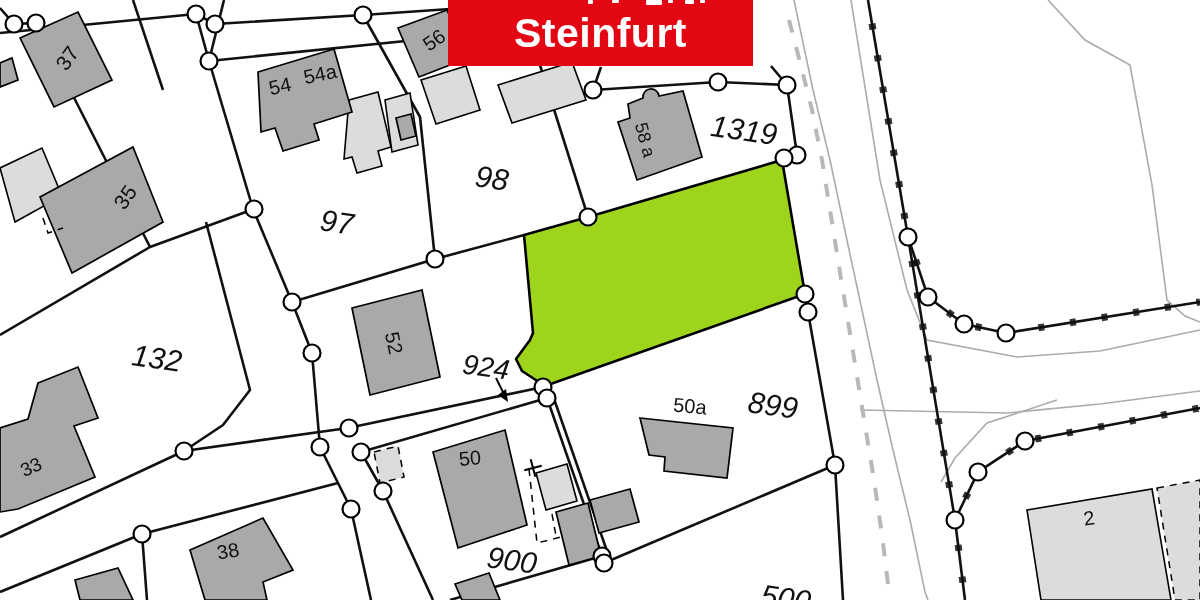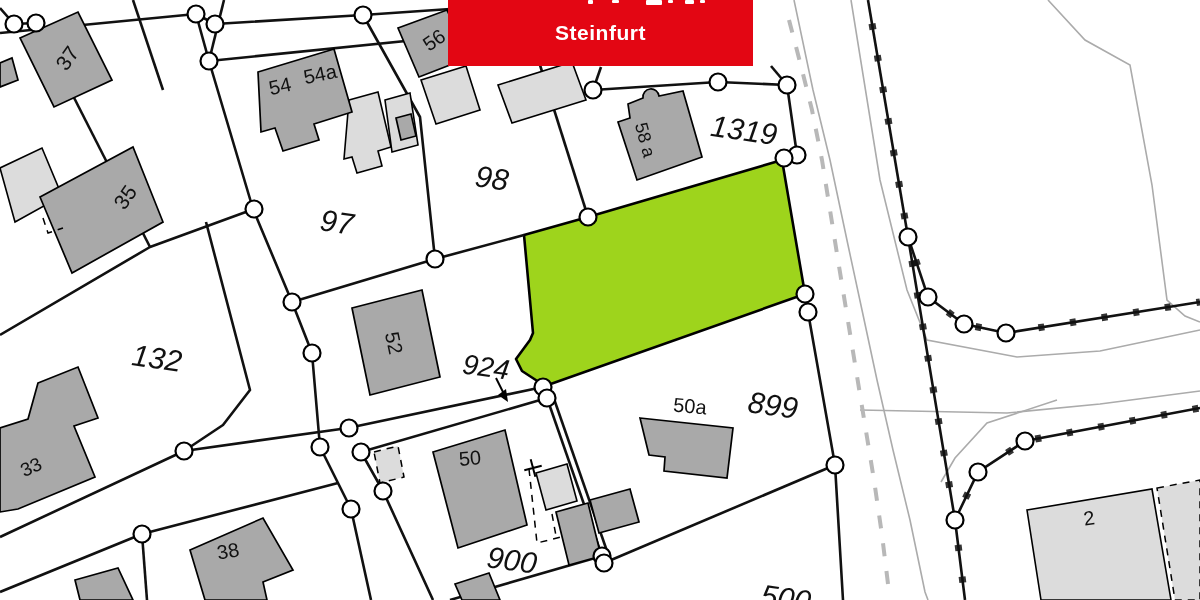--- a/index.html
+++ b/index.html
@@ -1,21 +1,21 @@
 <!DOCTYPE html>
 <html><head>
 <meta charset="utf-8">
 <style>
   html,body{margin:0;padding:0;background:#fff;}
   #stage{position:relative;width:1200px;height:600px;overflow:hidden;background:#fff;
          font-family:"Liberation Sans", sans-serif;}
   #map-svg{position:absolute;left:0;top:0;}
   #banner{position:absolute;display:flex;align-items:center;justify-content:center;
           box-shadow:0 0 0 0 transparent;}
-  #banner span{color:#fff;font-weight:bold;font-size:21px;letter-spacing:.5px;}
+  #banner span{color:#fff;font-weight:bold;font-size:41px;letter-spacing:.5px;}
   .frag{position:absolute;background:#fff;border-radius:1px;}
 </style>
 </head>
 <body>
 
 <div id="stage">
   <svg id="map-svg" width="1200" height="600" viewBox="0 0 1200 600">
       <polygon points="524,235 588,217 782,160 805,294 545,386 522,371 516,359 530,340 533,333" fill="#9ed41c" stroke="#000000" stroke-width="2.6" stroke-linejoin="round"></polygon>
       <path d="M794,0 L813,90 L830,160 L848,245 L862,310 L877,380 L893,450 L910,520 L925,592 L928,600" fill="none" stroke="#ababab" stroke-width="1.6"></path>
       <path d="M851,0 L880,180 L907,290 L927,340 L1017,357 L1100,351 L1200,330" fill="none" stroke="#ababab" stroke-width="1.6"></path>

